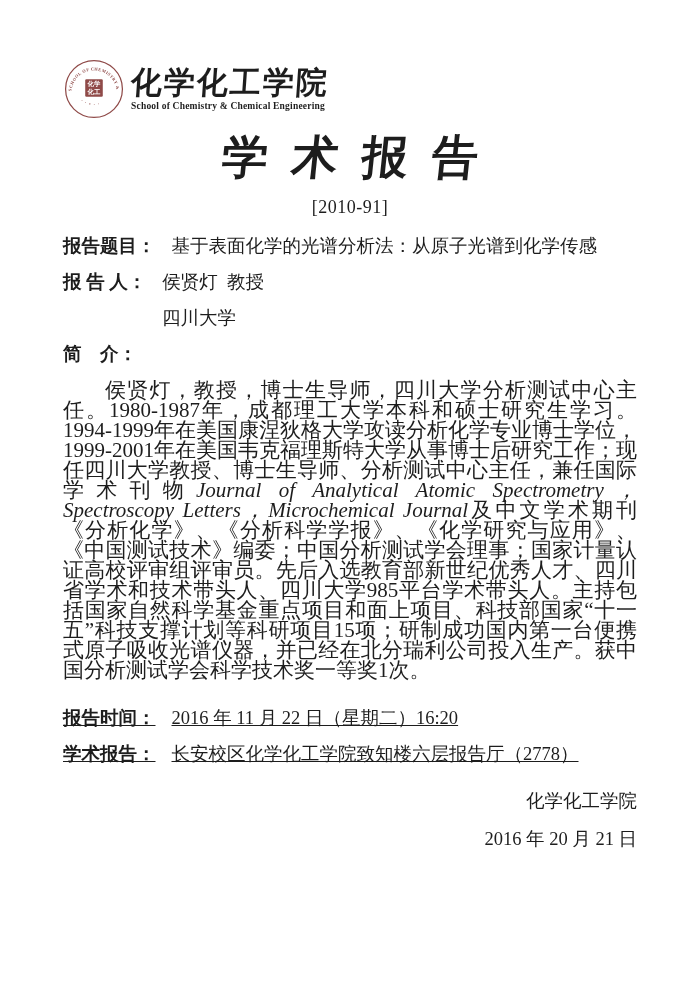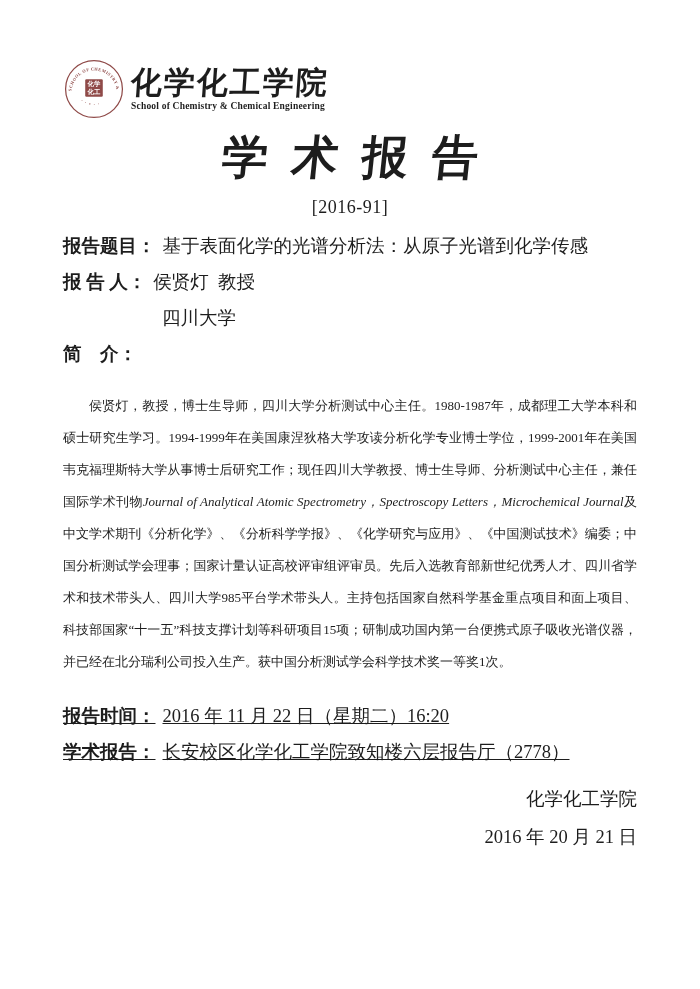--- a/index.html
+++ b/index.html
@@ -37,29 +37,29 @@
     letter-spacing:24px;text-indent:24px;
     transform:skewX(-6deg);
     line-height:1.2;
   }
   .doc-number{
     margin-top:12px;text-align:center;font-size:18px;letter-spacing:.5px;
   }
 
   
   .info{margin-top:16px;font-size:18.5px;}
-  .row{display:flex;line-height:24px;margin-bottom:12px;}
+  .row{display:flex;line-height:24px;margin-bottom:12px;gap:9px;}
   .label{font-weight:bold;white-space:pre;flex:0 0 auto;}
   .value{white-space:pre-wrap;margin-left:7px;text-align:right;}
   .row.indent{padding-left:92px;}
 
   
   .bio-text{
-    margin-top:24px;
-    font-size:13px;line-height:32px;
+    margin-top:14px;
+    font-size:21px;line-height:20px;
     text-align:justify;
     text-indent:2em;
   }
   .journal{font-style:italic;}
 
   
   .schedule{margin-top:26px;font-size:18.5px;text-decoration:underline;}
   .schedule .row{margin-bottom:12px;}
 
   
@@ -88,21 +88,21 @@
         <textPath href="#bottomPath" startOffset="6">· · • · ·</textPath>
       </text>
     </svg>
     <div class="logo-text">
       <div class="logo-cn">化学化工学院</div>
       <div class="logo-en">School of Chemistry &amp; Chemical Engineering</div>
     </div>
   </div>
 
   <div class="main-title">学术报告</div>
-  <div class="doc-number">[2016-91]</div>
+  <div class="doc-number">[2010-91]</div>
 
   <div class="info">
     <div class="row">
       <span class="label">报告题目：</span>
       <span class="value">基于表面化学的光谱分析法：从原子光谱到化学传感</span>
     </div>
     <div class="row">
       <span class="label">报 告 人：</span>
       <span class="value">侯贤灯  教授</span>
     </div>

